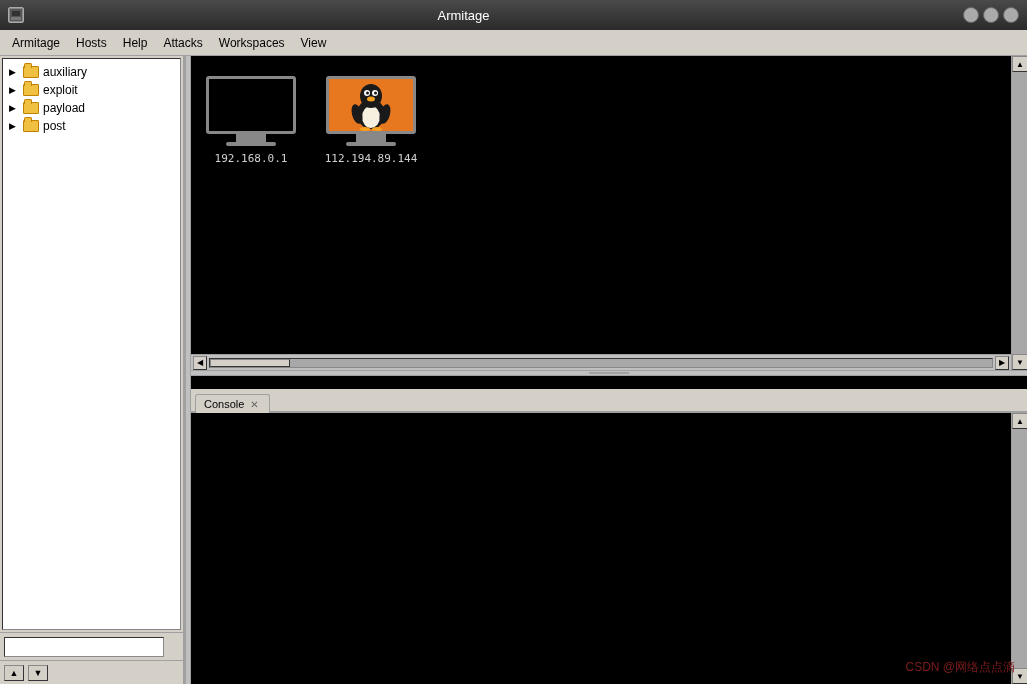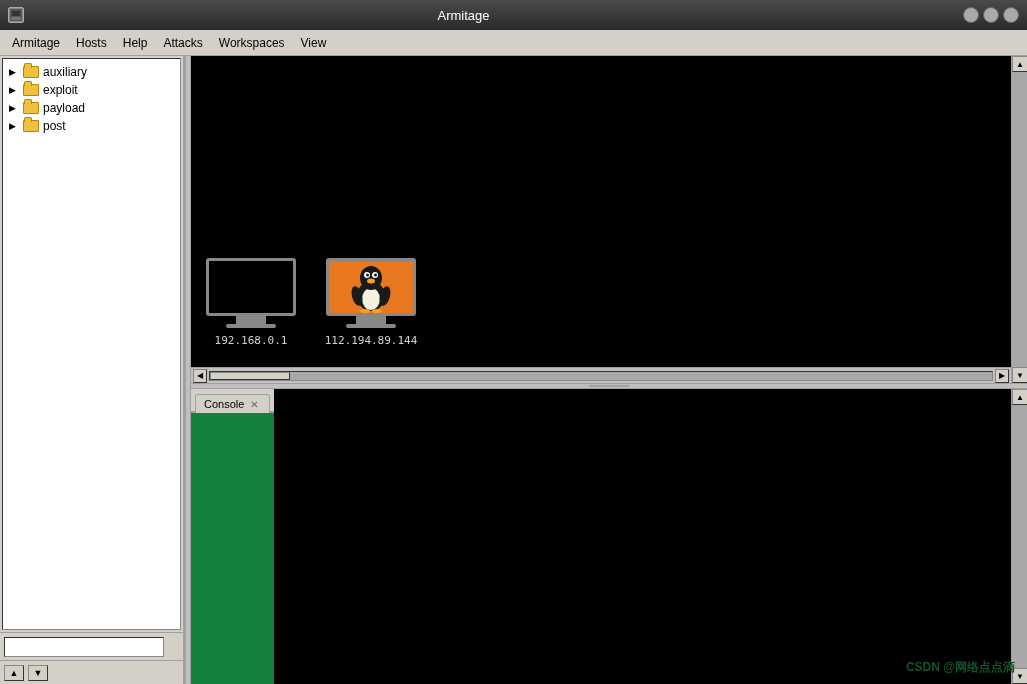--- a/index.html
+++ b/index.html
@@ -202,21 +202,21 @@
       background: #000;
       position: relative;
       overflow: hidden;
       display: flex;
       flex-direction: column;
     }
 
     #hosts-container {
       flex: 1;
       display: flex;
-      align-items: flex-end;
+      align-items: flex-start;
       padding: 20px 10px;
       gap: 20px;
       overflow-x: auto;
       overflow-y: hidden;
     }
 
     .host-item {
       display: flex;
       flex-direction: column;
       align-items: center;
@@ -341,21 +341,22 @@
       width: 40px;
       height: 2px;
       background: #a0a0a0;
     }
 
     
     #console-area {
       height: 295px;
       background: #15803d;
       display: flex;
-      flex-direction: row;
+      flex-direction: column;
+      margin-top: 13px;
     }
 
     #console-tabs {
       height: 24px;
       background: #d4d0c8;
       display: flex;
       align-items: flex-end;
       padding: 0 4px;
       border-bottom: 2px solid #a0a0a0;
     }
@@ -587,13 +588,13 @@
           <div style="width:16px;height:16px;background:#d4d0c8;border:1px outset #888;font-size:8px;cursor:pointer;display:flex;align-items:center;justify-content:center;">▲</div>
           <div style="flex:1;background:#a8a8a8;"></div>
           <div style="width:16px;height:16px;background:#d4d0c8;border:1px outset #888;font-size:8px;cursor:pointer;display:flex;align-items:center;justify-content:center;">▼</div>
         </div>
       </div>
     </div>
 
   </div>
 </div>
 
-<div id="watermark" style="position:fixed;bottom:8px;right:12px;color:#14532d;font-size:12px;font-family:Arial,sans-serif;font-weight:bold;">CSDN @网络点点滴</div>
+<div id="watermark" style="position:fixed;bottom:8px;right:12px;color:#7f1d1d;font-size:12px;font-family:Arial,sans-serif;">CSDN @网络点点滴</div>
 
 </body></html>

